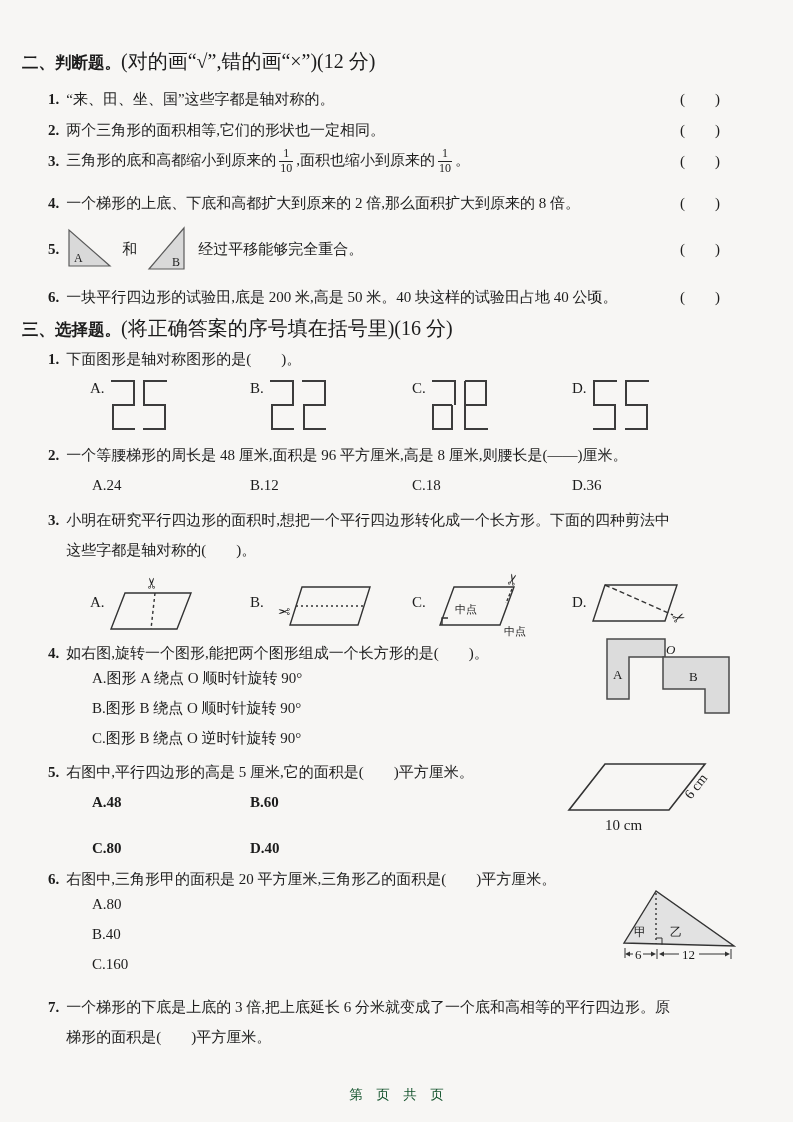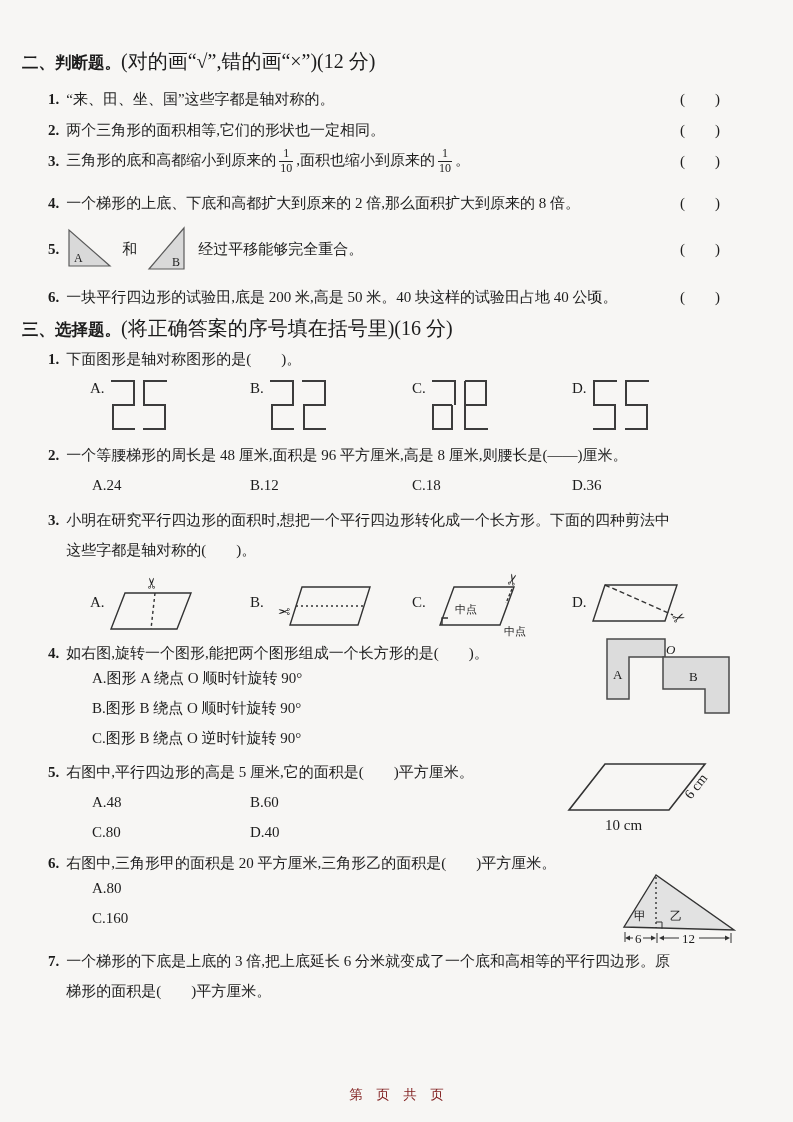--- a/index.html
+++ b/index.html
@@ -21,35 +21,35 @@
   .frac{display:inline-flex;flex-direction:column;text-align:center;vertical-align:middle;
         font-size:12px;line-height:1.15;margin:0 3px;}
   .fnum{border-bottom:1px solid #222;padding:0 4px;}
   .tri-row{display:inline-flex;align-items:center;gap:9px;}
   .choice{margin-left:26px;position:relative;font-size:15px;}
   .stem-row{display:flex;line-height:21px;}
   .stem{flex:1;}
   .stem2{line-height:30px;}
   .stem-line{display:block;}
   .opts4{display:grid;grid-template-columns:158px 162px 160px auto;margin-left:44px;line-height:21px;}
-  .opts2{display:grid;grid-template-columns:158px auto;margin-left:44px;row-gap:9px;line-height:21px;width:330px;}
+  .opts2{display:grid;grid-template-columns:158px auto;margin-left:44px;row-gap:25px;line-height:21px;width:330px;font-weight:bold;}
   .optlines{margin-left:44px;}
   .optline{height:30px;display:flex;align-items:center;}
   .shape-row{display:grid;grid-template-columns:160px 162px 160px auto;margin-left:42px;}
   .shapecell{display:flex;align-items:flex-start;gap:3px;}
   .figcell{display:flex;align-items:center;gap:2px;}
   .celllabel{font-size:15px;margin-top:2px;}
   svg .digit{fill:none;stroke:#3c3c3c;stroke-width:2;}
   svg .ln{stroke:#333;stroke-width:1.4;fill:none;}
   svg .shapefill{fill:#dcdcdc;stroke:#4a4a4a;stroke-width:1.5;}
   svg .trifill{fill:#d9d9d9;stroke:#5a5a5a;stroke-width:1.2;}
   svg text{font-family:"Liberation Serif","DejaVu Serif",serif;fill:#1c1c1c;}
   svg .sc{font-family:"DejaVu Sans",sans-serif;font-size:15px;fill:#222;}
   .footer{position:absolute;top:1086px;left:0;right:0;text-align:center;
-          font-family:"Liberation Sans","DejaVu Sans",sans-serif;font-size:13.5px;color:#7f1d1d;}
+          font-family:"Liberation Sans","DejaVu Sans",sans-serif;font-size:13.5px;color:#14532d;}
 </style>
 </head>
 <body>
 
 <div class="page">
 
   <div class="sec-header">
     <span class="sec-title">二、判断题。</span><span class="inst">(对的画“√”,错的画“×”)(12 分)</span>
   </div>
 
@@ -246,20 +246,21 @@
     </svg>
   </div>
 
   <div class="choice" style="margin-top:10px">
     <div class="stem-row">
       <span class="qno">6.</span>
       <span class="stem">右图中,三角形甲的面积是 20 平方厘米,三角形乙的面积是(　　)平方厘米。</span>
     </div>
     <div class="optlines">
       <div class="optline">A.80</div>
+      <div class="optline">B.40</div>
       <div class="optline">C.160</div>
     </div>
     <svg width="122" height="80" viewBox="0 0 122 80" style="position:absolute;right:23px;top:16px">
       <polygon points="36,6 4,58 114,61" fill="#e2e2e2" stroke="#333" stroke-width="1.4"></polygon>
       <line class="ln" x1="36" y1="8" x2="36" y2="59" stroke-dasharray="2,3"></line>
       <path class="ln" d="M36,53 H42 V59.5" style="stroke-width:1"></path>
       <text x="14" y="51" font-size="12">甲</text>
       <text x="50" y="51" font-size="12">乙</text>
       <line class="ln" x1="5" y1="63" x2="5" y2="73" style="stroke-width:1"></line>
       <line class="ln" x1="37" y1="64" x2="37" y2="74" style="stroke-width:1"></line>

